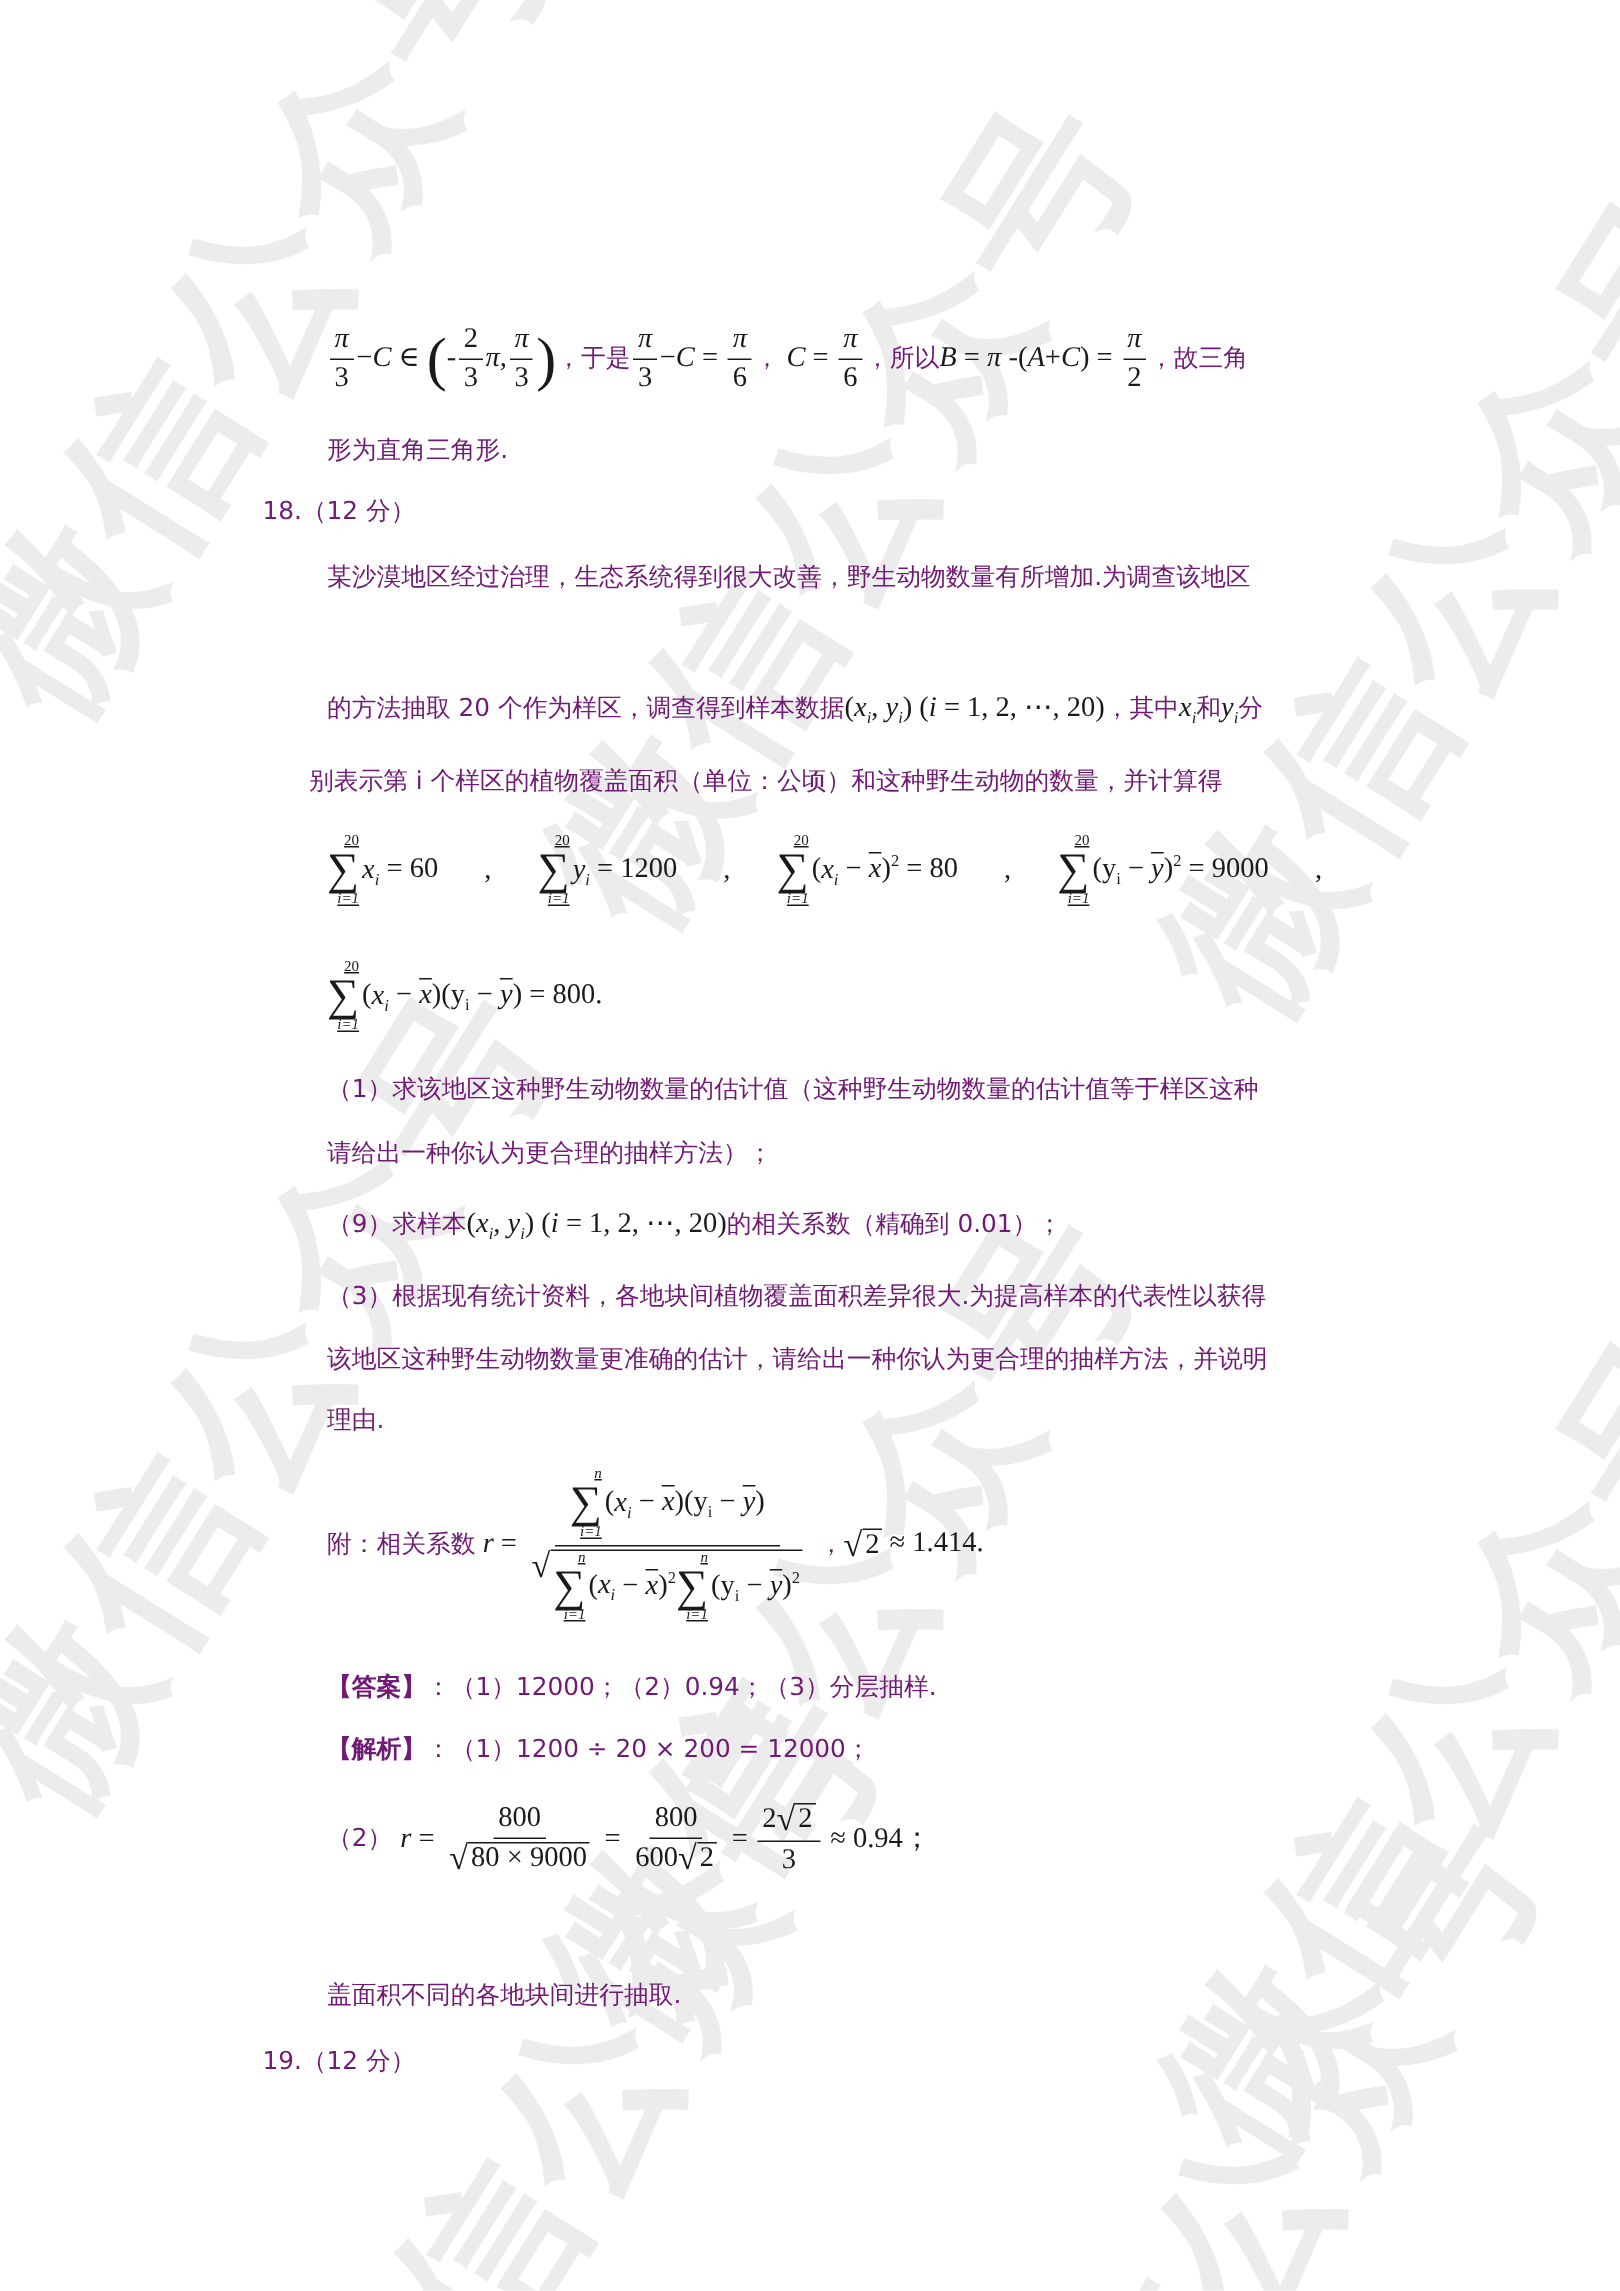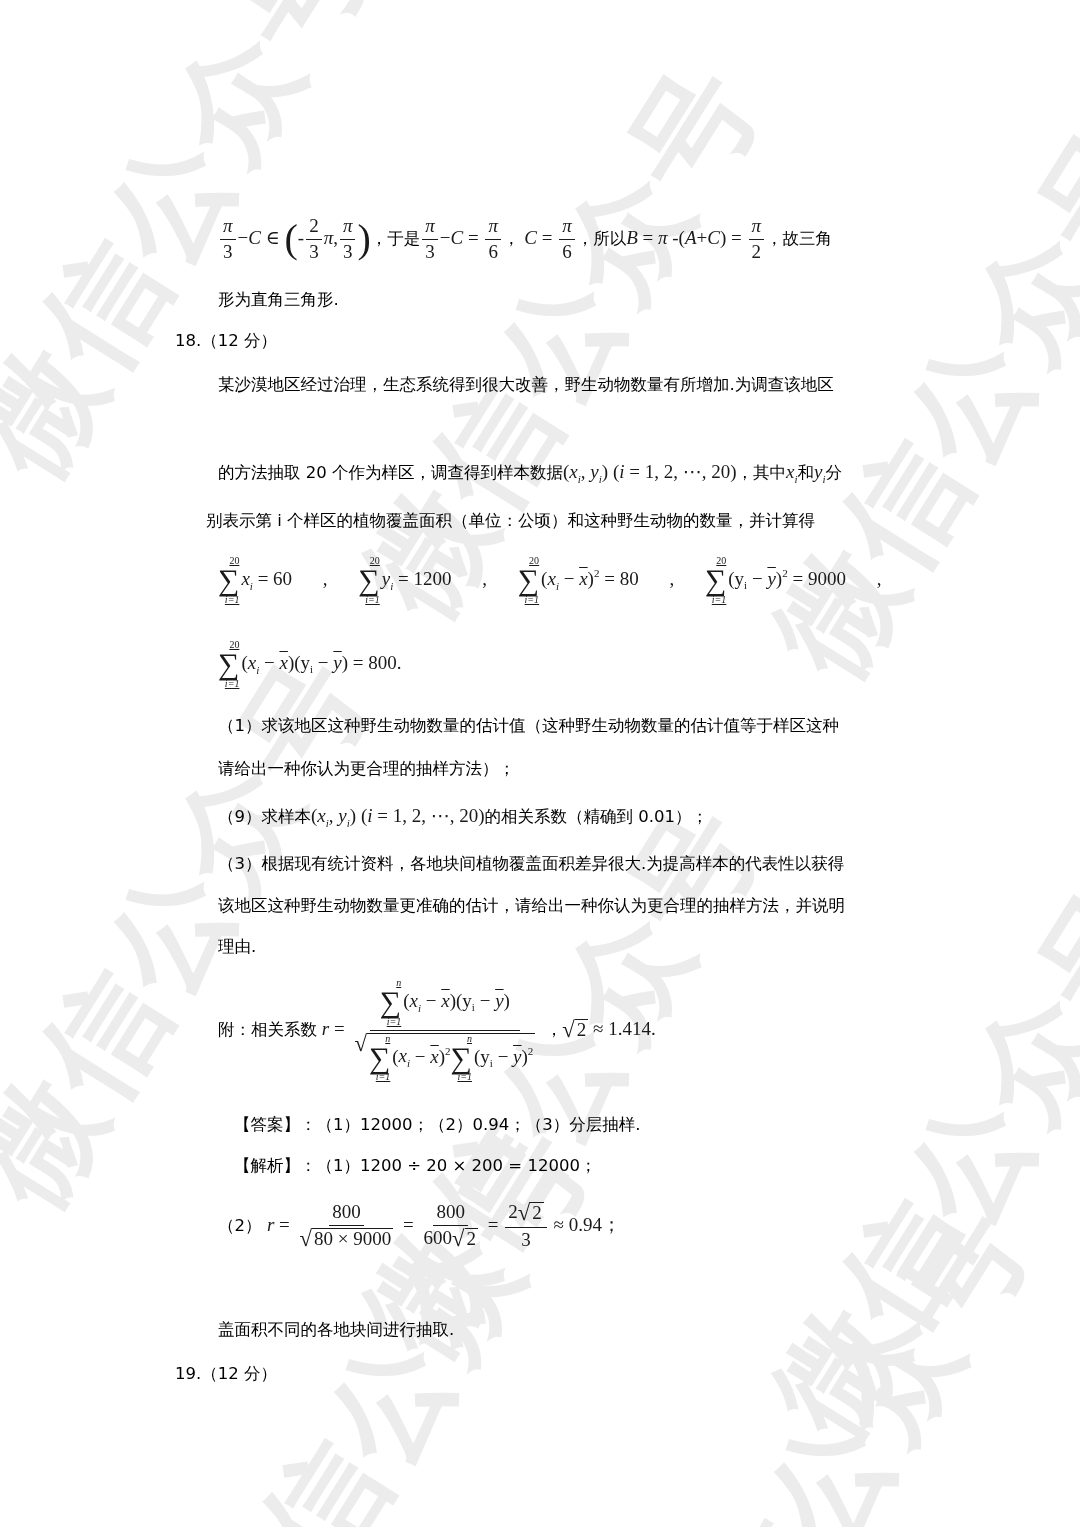--- a/index.html
+++ b/index.html
@@ -8,37 +8,37 @@
     font-family: "DejaVu Serif", "Liberation Serif", serif; color: #1a1a1a;
   }
   .wm-layer { position: absolute; inset: 0; pointer-events: none; z-index: 0; overflow: hidden; }
   .wm {
     position: absolute; font-family: "DejaVu Sans", sans-serif; font-weight: bold;
     color: #ececec; font-size: 120px; white-space: nowrap; transform: rotate(-58deg);
     transform-origin: left top; letter-spacing: 4px;
   }
   .page { position: absolute; inset: 0; z-index: 1; }
   .line { position: absolute; left: 0; font-size: 17px; line-height: 1; white-space: nowrap; }
-  .cjk { font-family: "DejaVu Sans", sans-serif; font-size: 16.5px; color: #000000; }
+  .cjk { font-family: "DejaVu Sans", sans-serif; font-size: 16.5px; color: #701a75; }
   .m { font-family: "Liberation Serif", "DejaVu Serif", serif; font-size: 19px; }
   .it { font-style: italic; }
   .frac { display: inline-flex; flex-direction: column; align-items: center; vertical-align: middle; margin: 0 2px; }
   .frac .num { border-bottom: 1.3px solid #1a1a1a; padding: 0 3px 2px; line-height: 1.1; }
   .frac .den { padding: 2px 3px 0; line-height: 1.1; }
   .sum { display: inline-flex; flex-direction: column; align-items: flex-end; vertical-align: middle; margin-right: 2px; text-decoration: underline; }
   .sum .lim { font-size: 10px; line-height: 1; }
   .sum .sig { font-size: 30px; line-height: 0.95; }
   .bar { text-decoration: overline; }
   .sqrt { display: inline-flex; align-items: stretch; vertical-align: middle; }
   .sqrt .rad { font-size: 1.2em; line-height: 1; }
   .sqrt .under { border-top: 1.3px solid #1a1a1a; padding: 0 2px; }
   sub { font-size: 11px; }
   sup { font-size: 11px; }
   .big-paren { font-size: 40px; line-height: 1; vertical-align: middle; font-weight: 300; }
-  .bold-bracket { font-weight: normal; margin-left: 16px; }
+  .bold-bracket { font-weight: bold; }
 </style>
 </head>
 <body>
 
 <div class="wm-layer">
   <div class="wm" style="left:-60px; top:420px;">微信公众号</div>
   <div class="wm" style="left:330px; top:560px;">微信公众号</div>
   <div class="wm" style="left:740px; top:620px;">微信公众号</div>
   <div class="wm" style="left:-60px; top:1150px;">微信公众号</div>
   <div class="wm" style="left:330px; top:1300px;">微信公众号</div>

